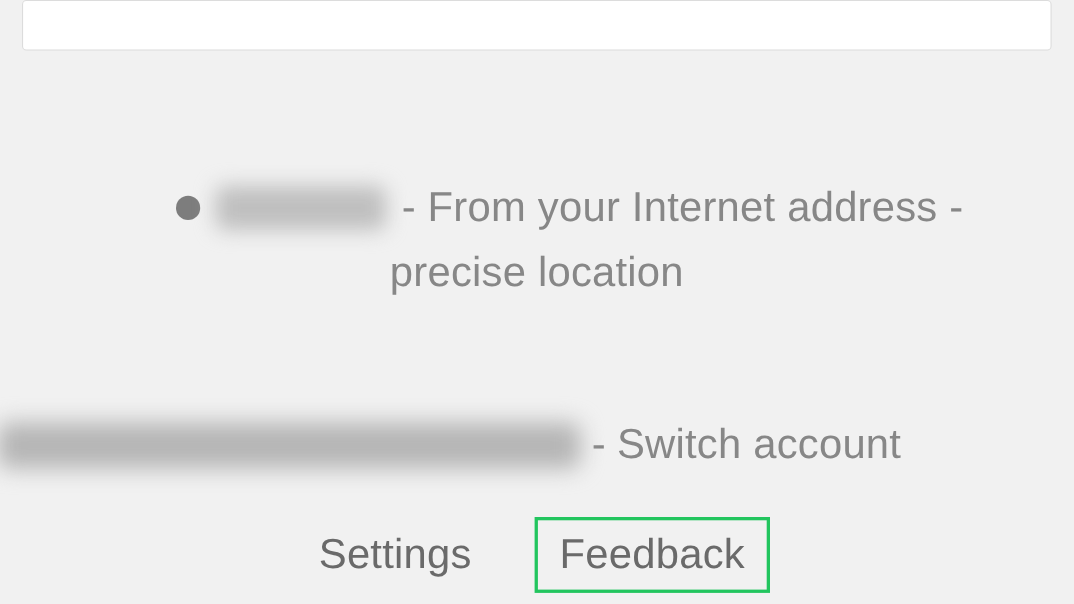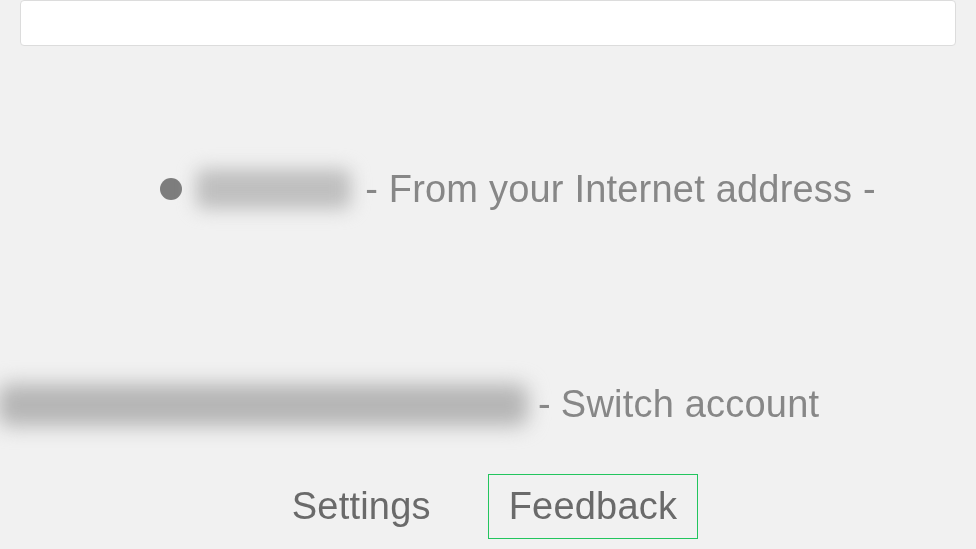--- a/index.html
+++ b/index.html
@@ -100,37 +100,38 @@
       align-items: center;
       justify-content: center;
       gap: 43px;
       color: #6a6a6a;
       font-size: 38px;
       font-weight: 400;
       letter-spacing: 0.2px;
     }
     .footer-link { padding: 6px 14px; }
     .highlight-box {
-      border: 1px solid #22c55e;
+      border: 3px solid #22c55e;
       padding: 10px 20px 10px 20px;
     }
   </style>
 </head>
 <body>
 
 <div class="card">
   <span class="card-text"></span>
 </div>
 
 <div class="location-block">
   <div class="loc-line1">
     <span class="loc-dot"></span>
     <span class="loc-blur"></span>
     <span class="loc-text">- From your Internet address -</span>
   </div>
+  <div>precise location</div>
 </div>
 
 <div class="account-block">
   <span class="account-blur"></span>
   <span>-</span>
   <span class="switch">Switch account</span>
 </div>
 
 <div class="footer-links">
   <span class="footer-link">Settings</span>

